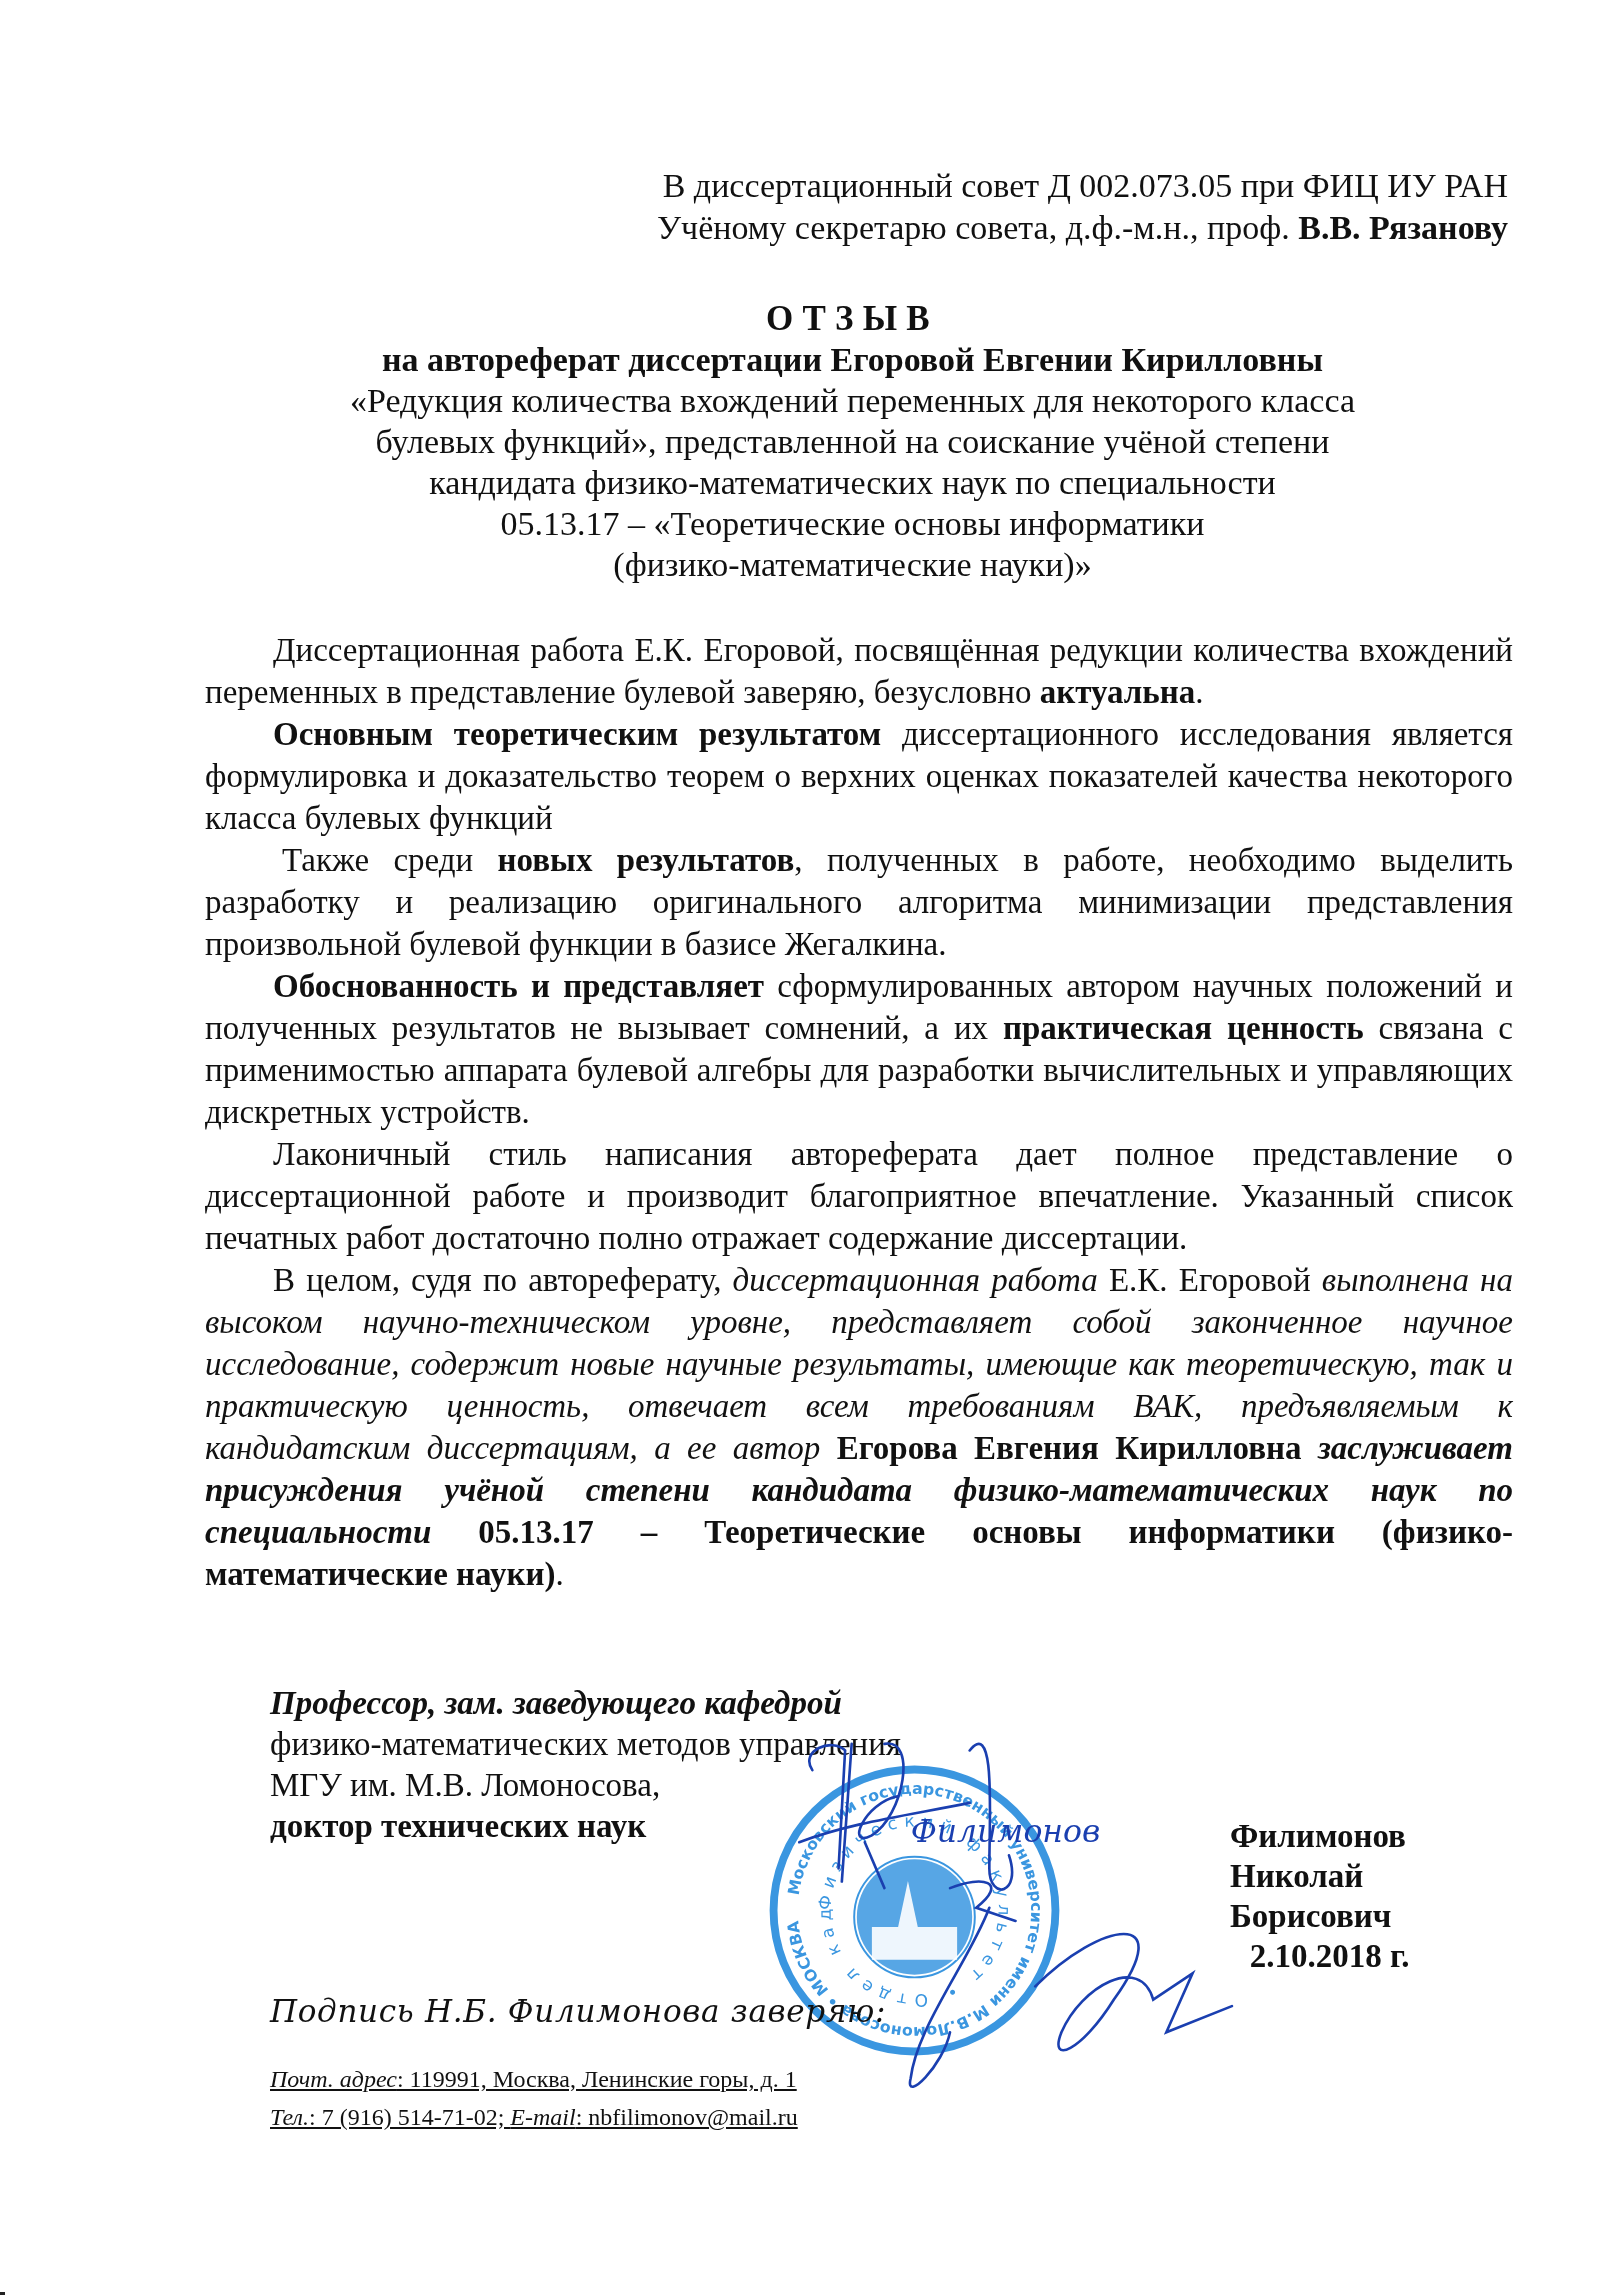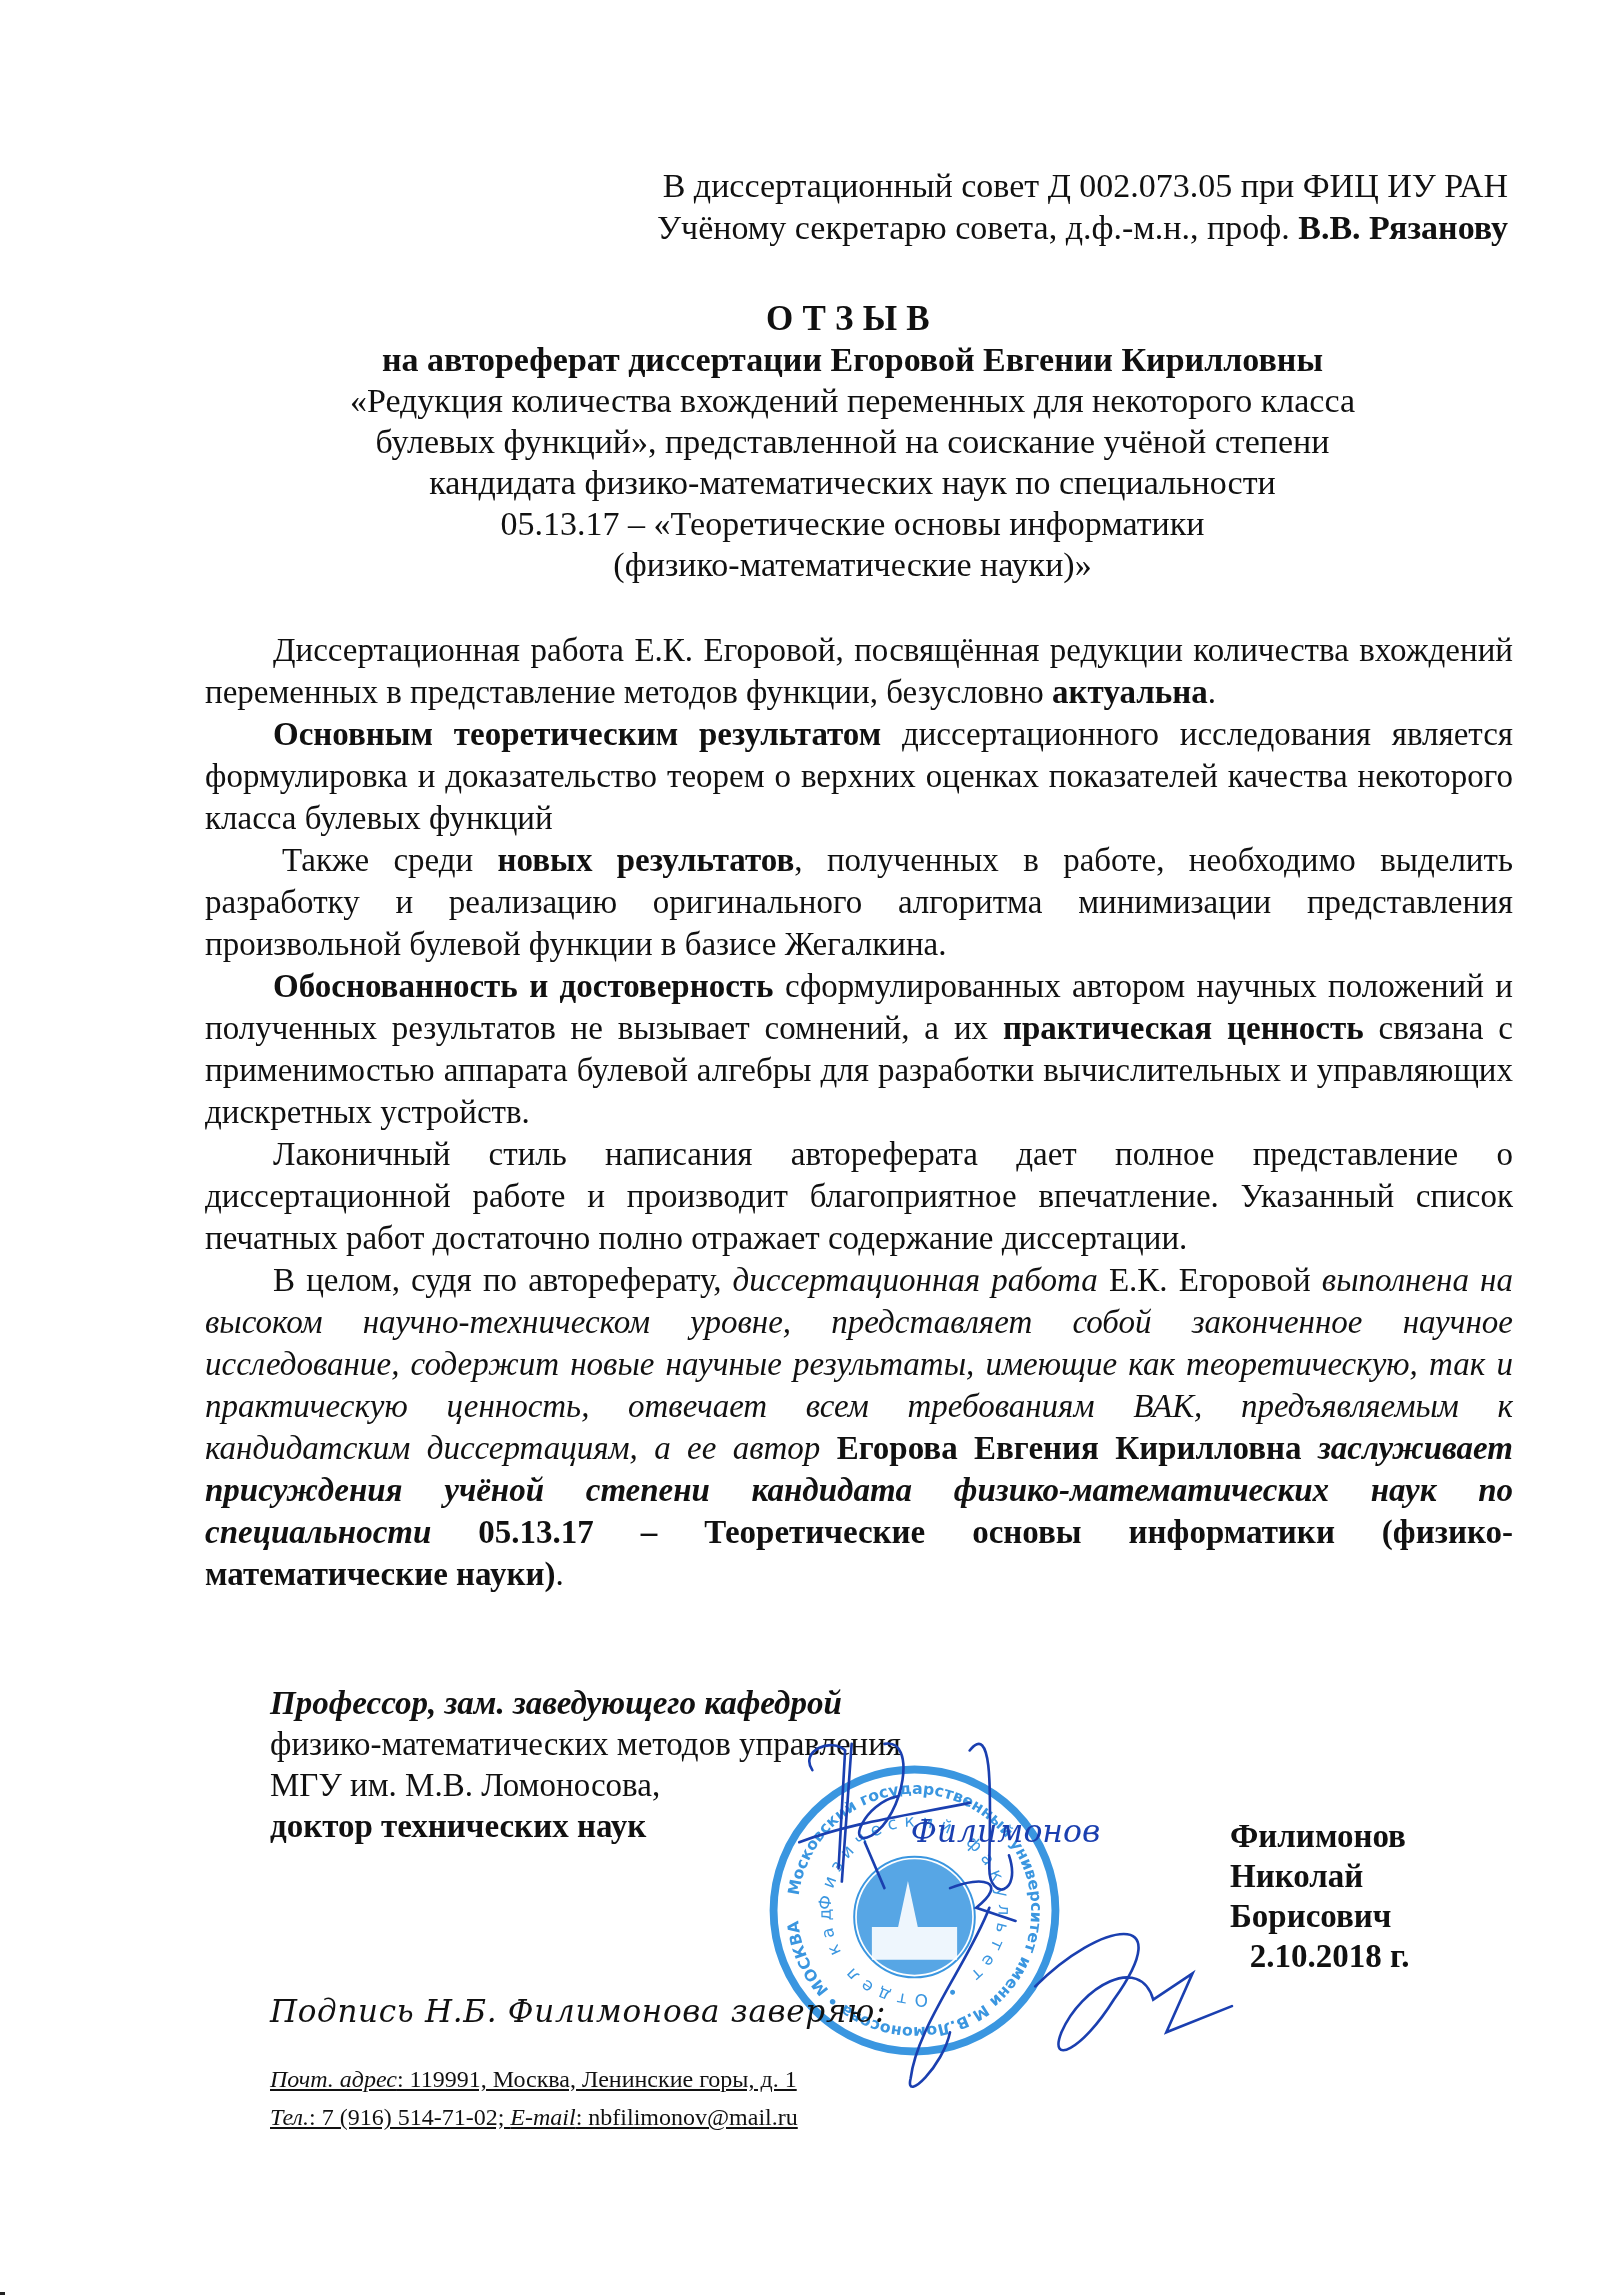--- a/index.html
+++ b/index.html
@@ -67,24 +67,24 @@
   <div class="heading">ОТЗЫВ</div>
   <div class="subtitle">на автореферат диссертации Егоровой Евгении Кирилловны</div>
   <div>«Редукция количества вхождений переменных для некоторого класса</div>
   <div>булевых функций», представленной на соискание учёной степени</div>
   <div>кандидата физико-математических наук по специальности</div>
   <div>05.13.17 – «Теоретические основы информатики</div>
   <div>(физико-математические науки)»</div>
 </div>
 
 <div class="body-text">
-  <p><span>Диссертационная работа Е.К. Егоровой, посвящённая редукции количества вхождений переменных в представление методов функции, безусловно </span><b>актуальна</b><span>.</span></p>
+  <p><span>Диссертационная работа Е.К. Егоровой, посвящённая редукции количества вхождений переменных в представление булевой заверяю, безусловно </span><b>актуальна</b><span>.</span></p>
   <p><b>Основным теоретическим результатом</b><span> диссертационного исследования является формулировка и доказательство теорем о верхних оценках показателей качества некоторого класса булевых функций</span></p>
   <p class="indent-extra"><span>Также среди </span><b>новых результатов</b><span>, полученных в работе, необходимо выделить разработку и реализацию оригинального алгоритма минимизации представления произвольной булевой функции в базисе Жегалкина.</span></p>
-  <p><b>Обоснованность и достоверность</b><span> сформулированных автором научных положений и полученных результатов не вызывает сомнений, а их </span><b>практическая ценность</b><span> связана с применимостью аппарата булевой алгебры для разработки вычислительных и управляющих дискретных устройств.</span></p>
+  <p><b>Обоснованность и представляет</b><span> сформулированных автором научных положений и полученных результатов не вызывает сомнений, а их </span><b>практическая ценность</b><span> связана с применимостью аппарата булевой алгебры для разработки вычислительных и управляющих дискретных устройств.</span></p>
   <p><span>Лаконичный стиль написания автореферата дает полное представление о диссертационной работе и производит благоприятное впечатление. Указанный список печатных работ достаточно полно отражает содержание диссертации.</span></p>
   <p><span>В целом, судя по автореферату, </span><i>диссертационная работа</i><span> Е.К. Егоровой </span><i>выполнена на высоком научно-техническом уровне, представляет собой законченное научное исследование, содержит новые научные результаты, имеющие как теоретическую, так и практическую ценность, отвечает всем требованиям ВАК, предъявляемым к кандидатским диссертациям, а ее автор</i><b> Егорова Евгения Кирилловна </b><b><i>заслуживает присуждения учёной степени кандидата физико-математических наук по специальности</i></b><b> 05.13.17 – Теоретические основы информатики (физико-математические науки)</b><span>.</span></p>
 </div>
 
 <div class="sig-left">
   <div class="pos">Профессор, зам. заведующего кафедрой</div>
   <div>физико-математических методов управления</div>
   <div>МГУ им. М.В. Ломоносова,</div>
   <div class="degree">доктор технических наук</div>
 </div>

